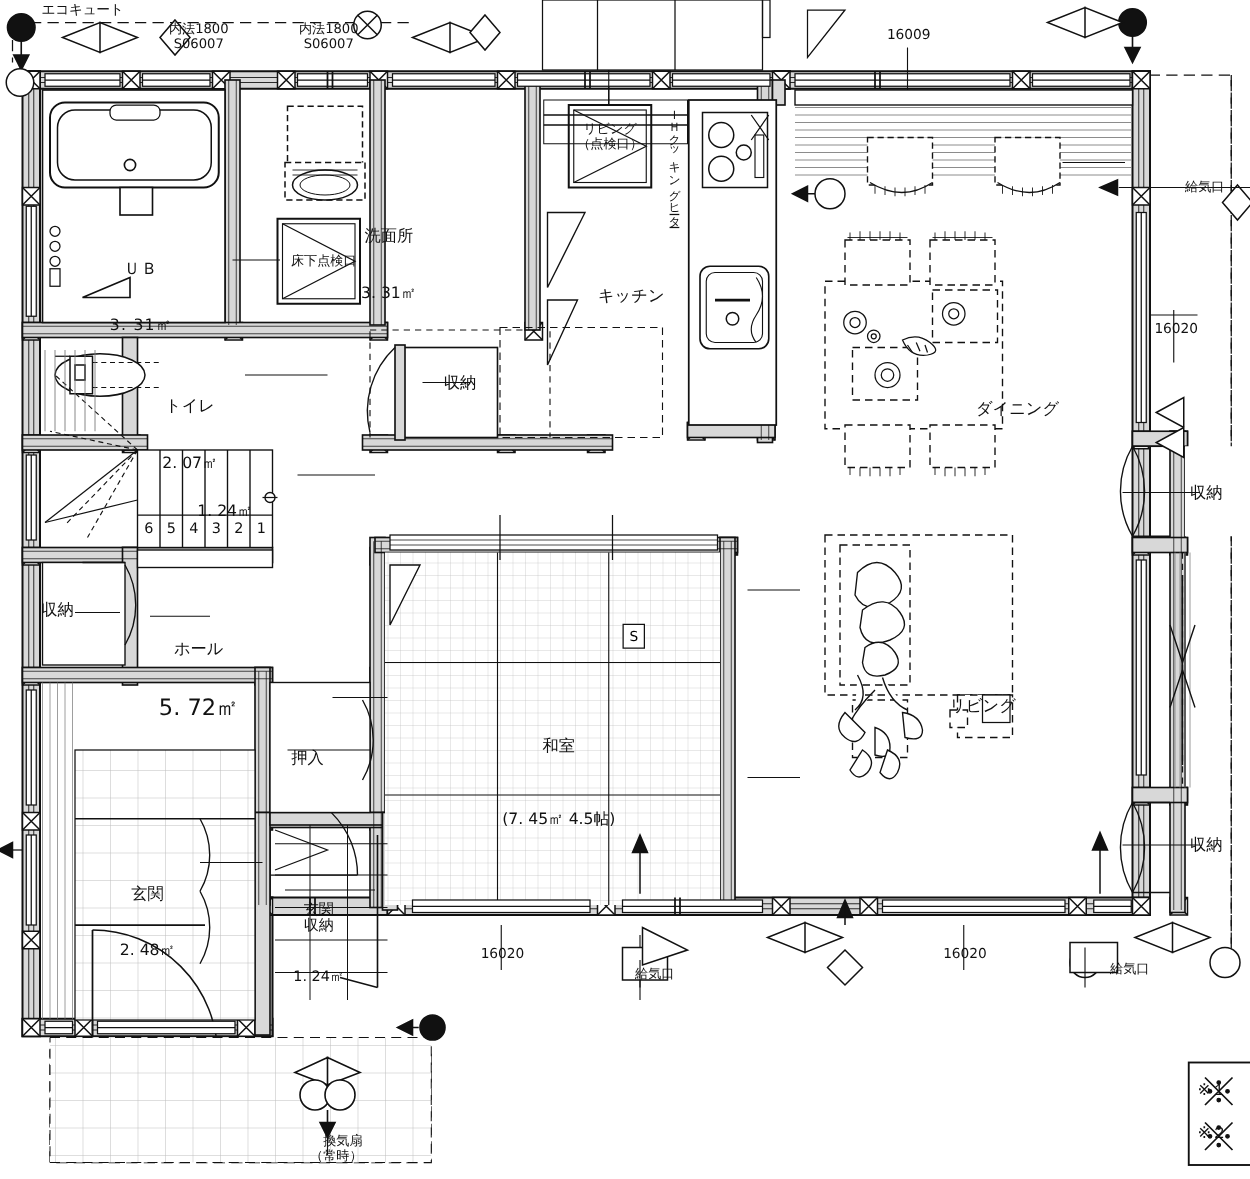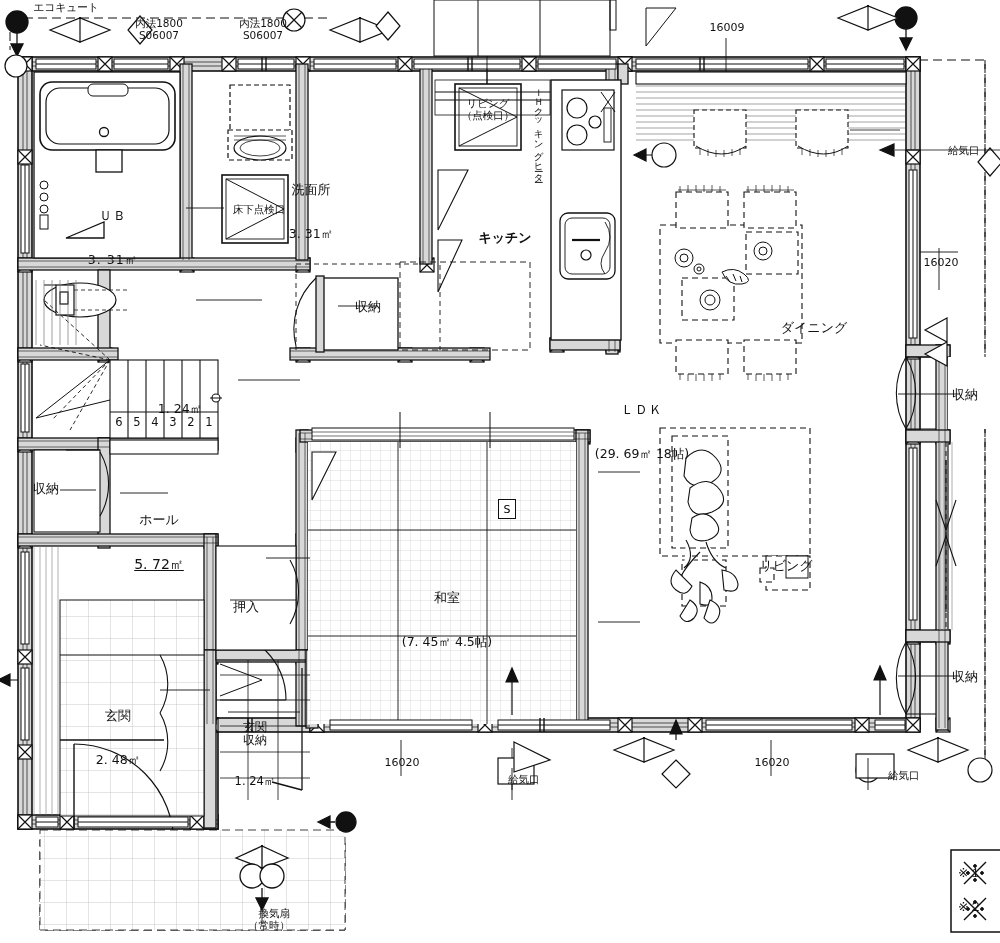--- a/index.html
+++ b/index.html
@@ -712,54 +712,54 @@
 <div class="lbl" style="left:78px;top:180px;width:70px;font-size:13px;letter-spacing:1px;">
   <div>ＵＢ</div>
   <div style="font-size:12.5px;">3. 31㎡</div>
 </div>
 
 <div class="lbl" style="left:274px;top:154px;width:74px;font-size:13px;">
   <div>洗面所</div>
   <div style="font-size:12.5px;">3. 31㎡</div>
 </div>
 
+<div class="lbl" style="left:120px;top:290px;width:64px;font-size:13px;">
+  <div>トイレ</div>
+  <div style="font-size:12.5px;">2. 07㎡</div>
+</div>
 
 <div class="lbl" style="left:148px;top:374px;width:64px;font-size:12.5px;">
   <div>1. 24㎡</div>
 </div>
 
 <div class="lbl" style="left:126px;top:484px;width:66px;font-size:13px;">
   <div>ホール</div>
-  <div style="font-size:14px;text-decoration:underline;">5. 72㎡</div>
+  <div style="font-size:18px;">5. 72㎡</div>
 </div>
 
 <div class="lbl" style="left:86px;top:680px;width:64px;font-size:13px;">
   <div>玄関</div>
   <div style="font-size:12.5px;">2. 48㎡</div>
 </div>
 
 <div class="lbl" style="left:228px;top:694px;width:54px;font-size:12px;">
   <div>玄関
 収納</div>
   <div style="font-size:11.5px;">1. 24㎡</div>
 </div>
 
 <div class="lbl" style="left:390px;top:562px;width:114px;font-size:13px;">
   <div>和室</div>
-  <div style="font-size:12.5px;">(7. 45㎡ 4.5帖)</div>
-</div>
-
-<div class="lbl" style="left:470px;top:202px;width:70px;font-size:13px;font-weight:bold;">
+  <div style="font-size:12.5px;margin-top:13px;">(7. 45㎡ 4.5帖)</div>
+</div>
+
+<div class="lbl" style="left:470px;top:202px;width:70px;font-size:13px;">
   <div>キッチン</div>
 </div>
 
-<div class="lbl" style="left:578px;top:374px;width:128px;font-size:13px;letter-spacing:1px;">
-  <div>ＬＤＫ</div>
-  <div style="font-size:12.5px;letter-spacing:0;">(29. 69㎡ 18帖)</div>
-</div>
 
 <div class="lbl" style="left:752px;top:530px;width:68px;font-size:13px;">
   <div>リビング</div>
 </div>
 
 <div class="lbl" style="left:775px;top:292px;width:78px;font-size:13px;">
   <div>ダイニング</div>
 </div>
 
 <div class="lbl" style="left:348px;top:300px;width:40px;font-size:13px;">収納</div>

